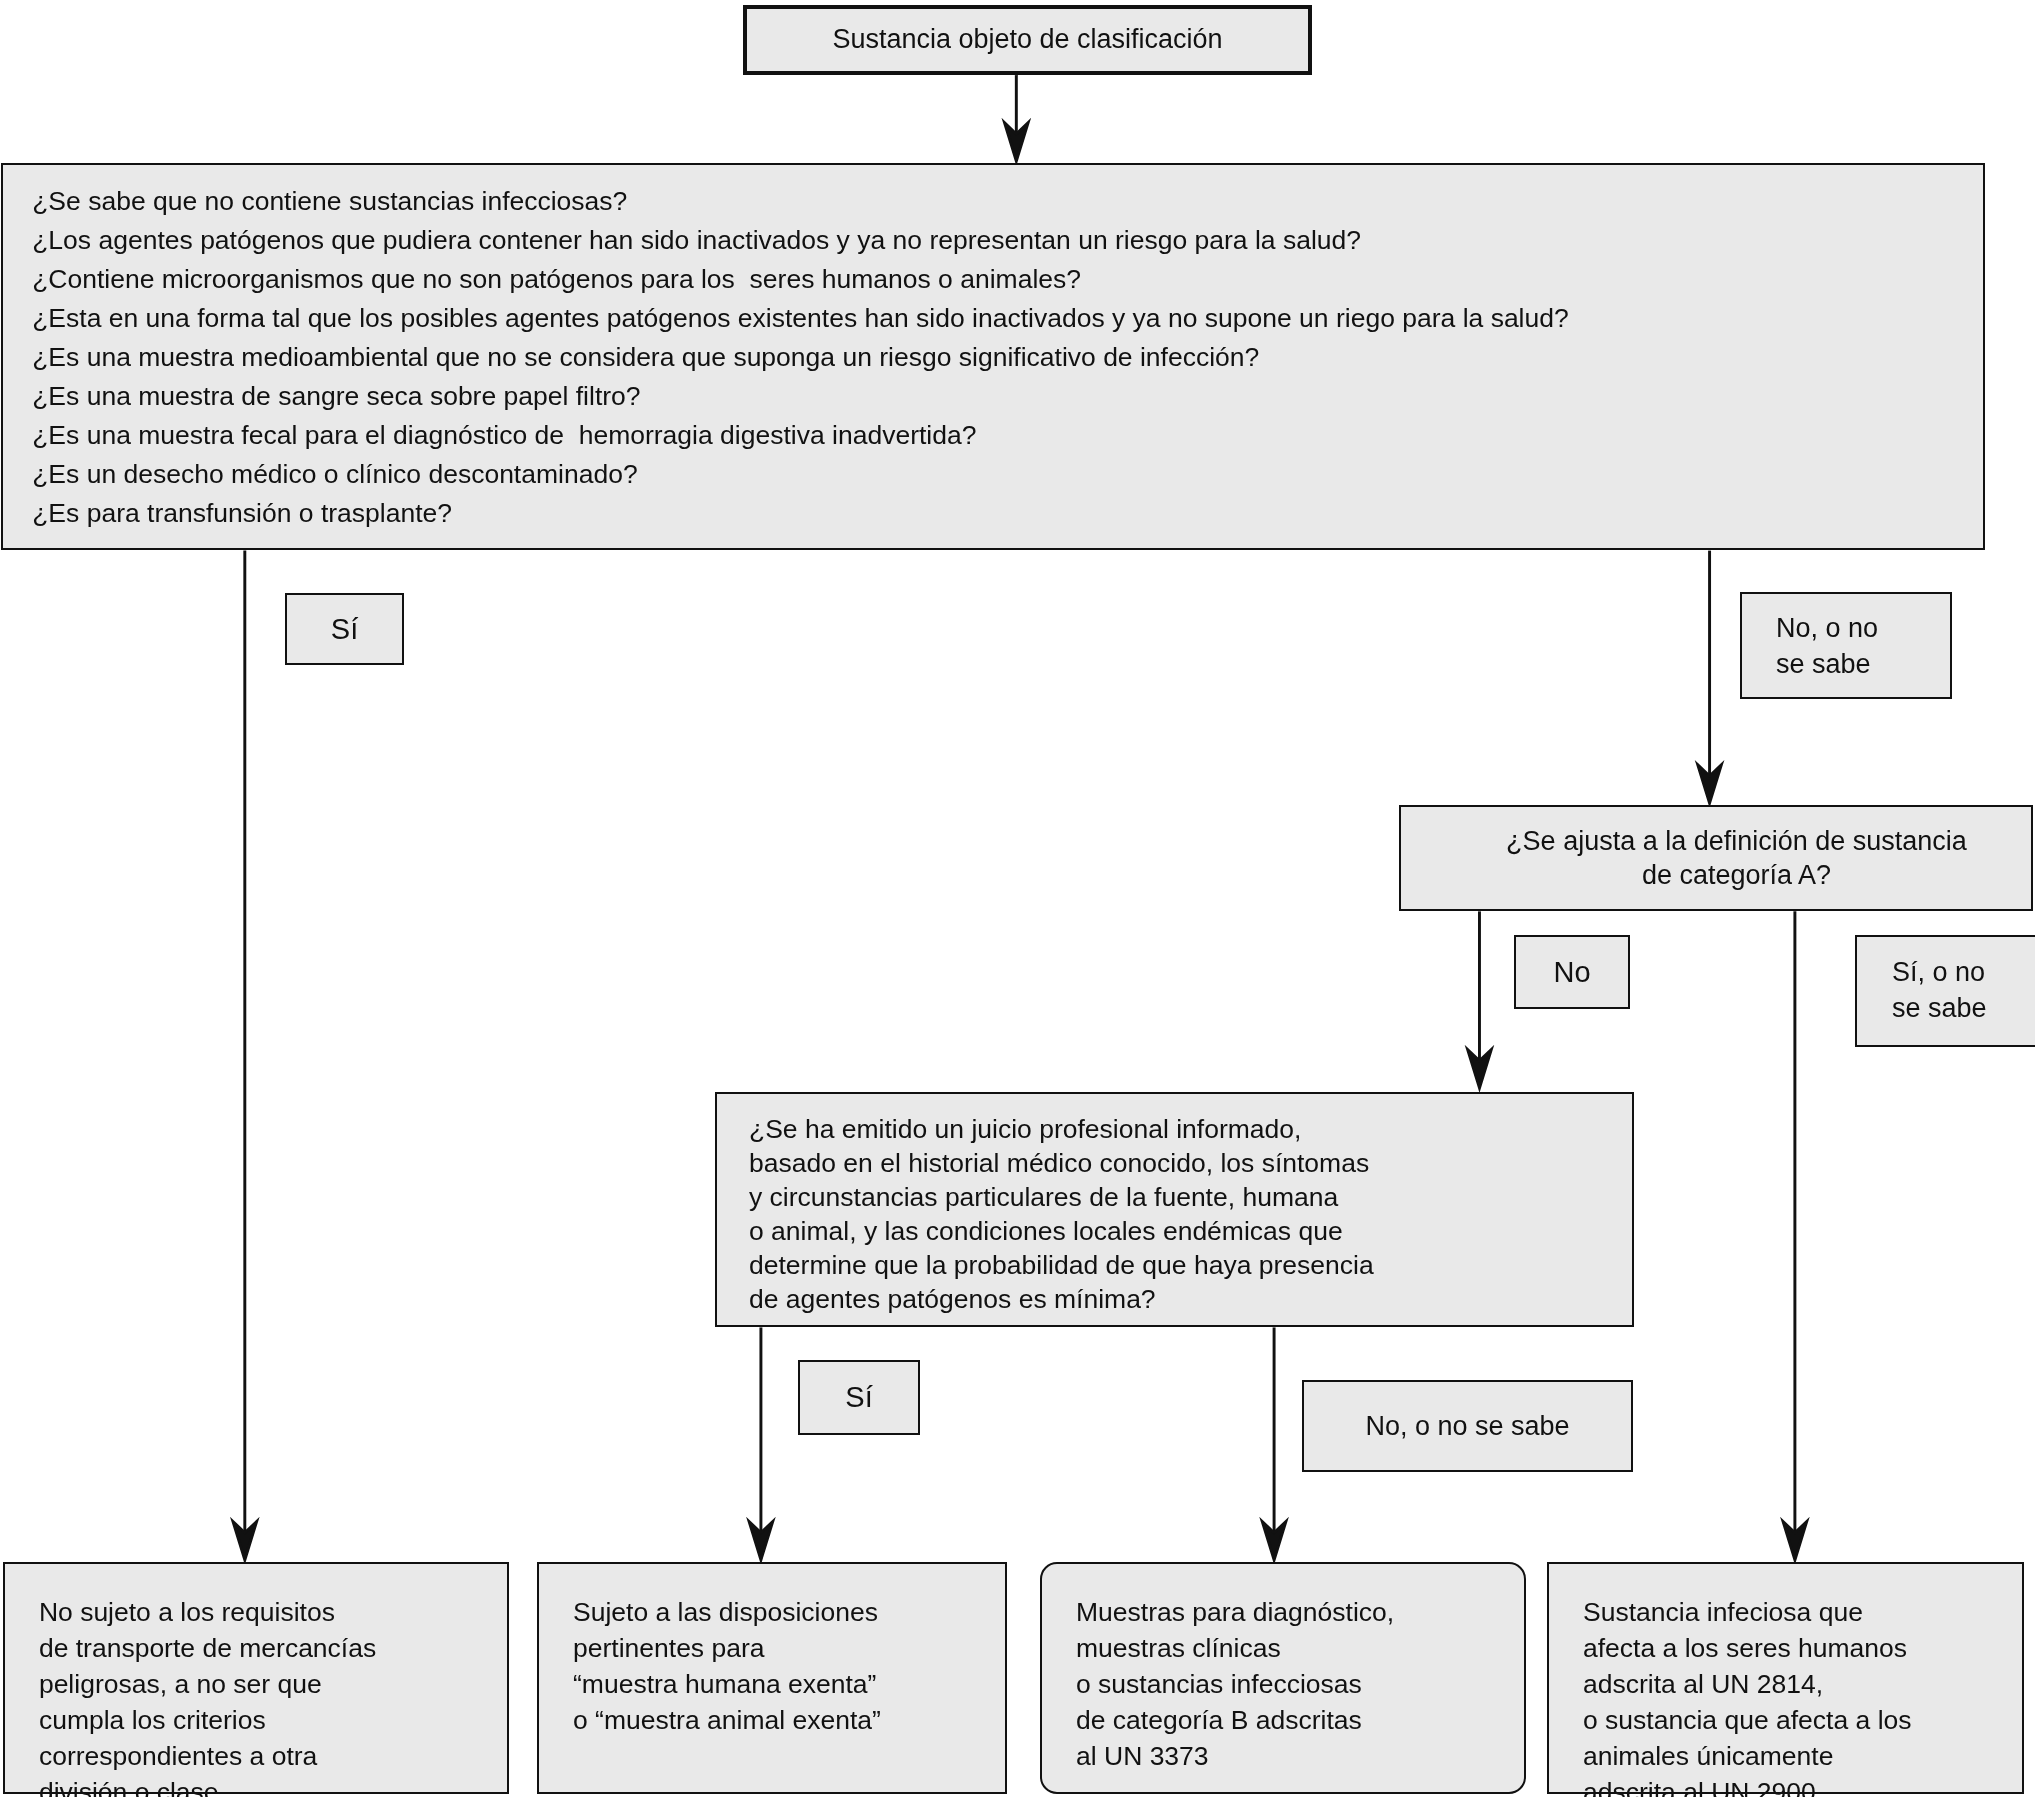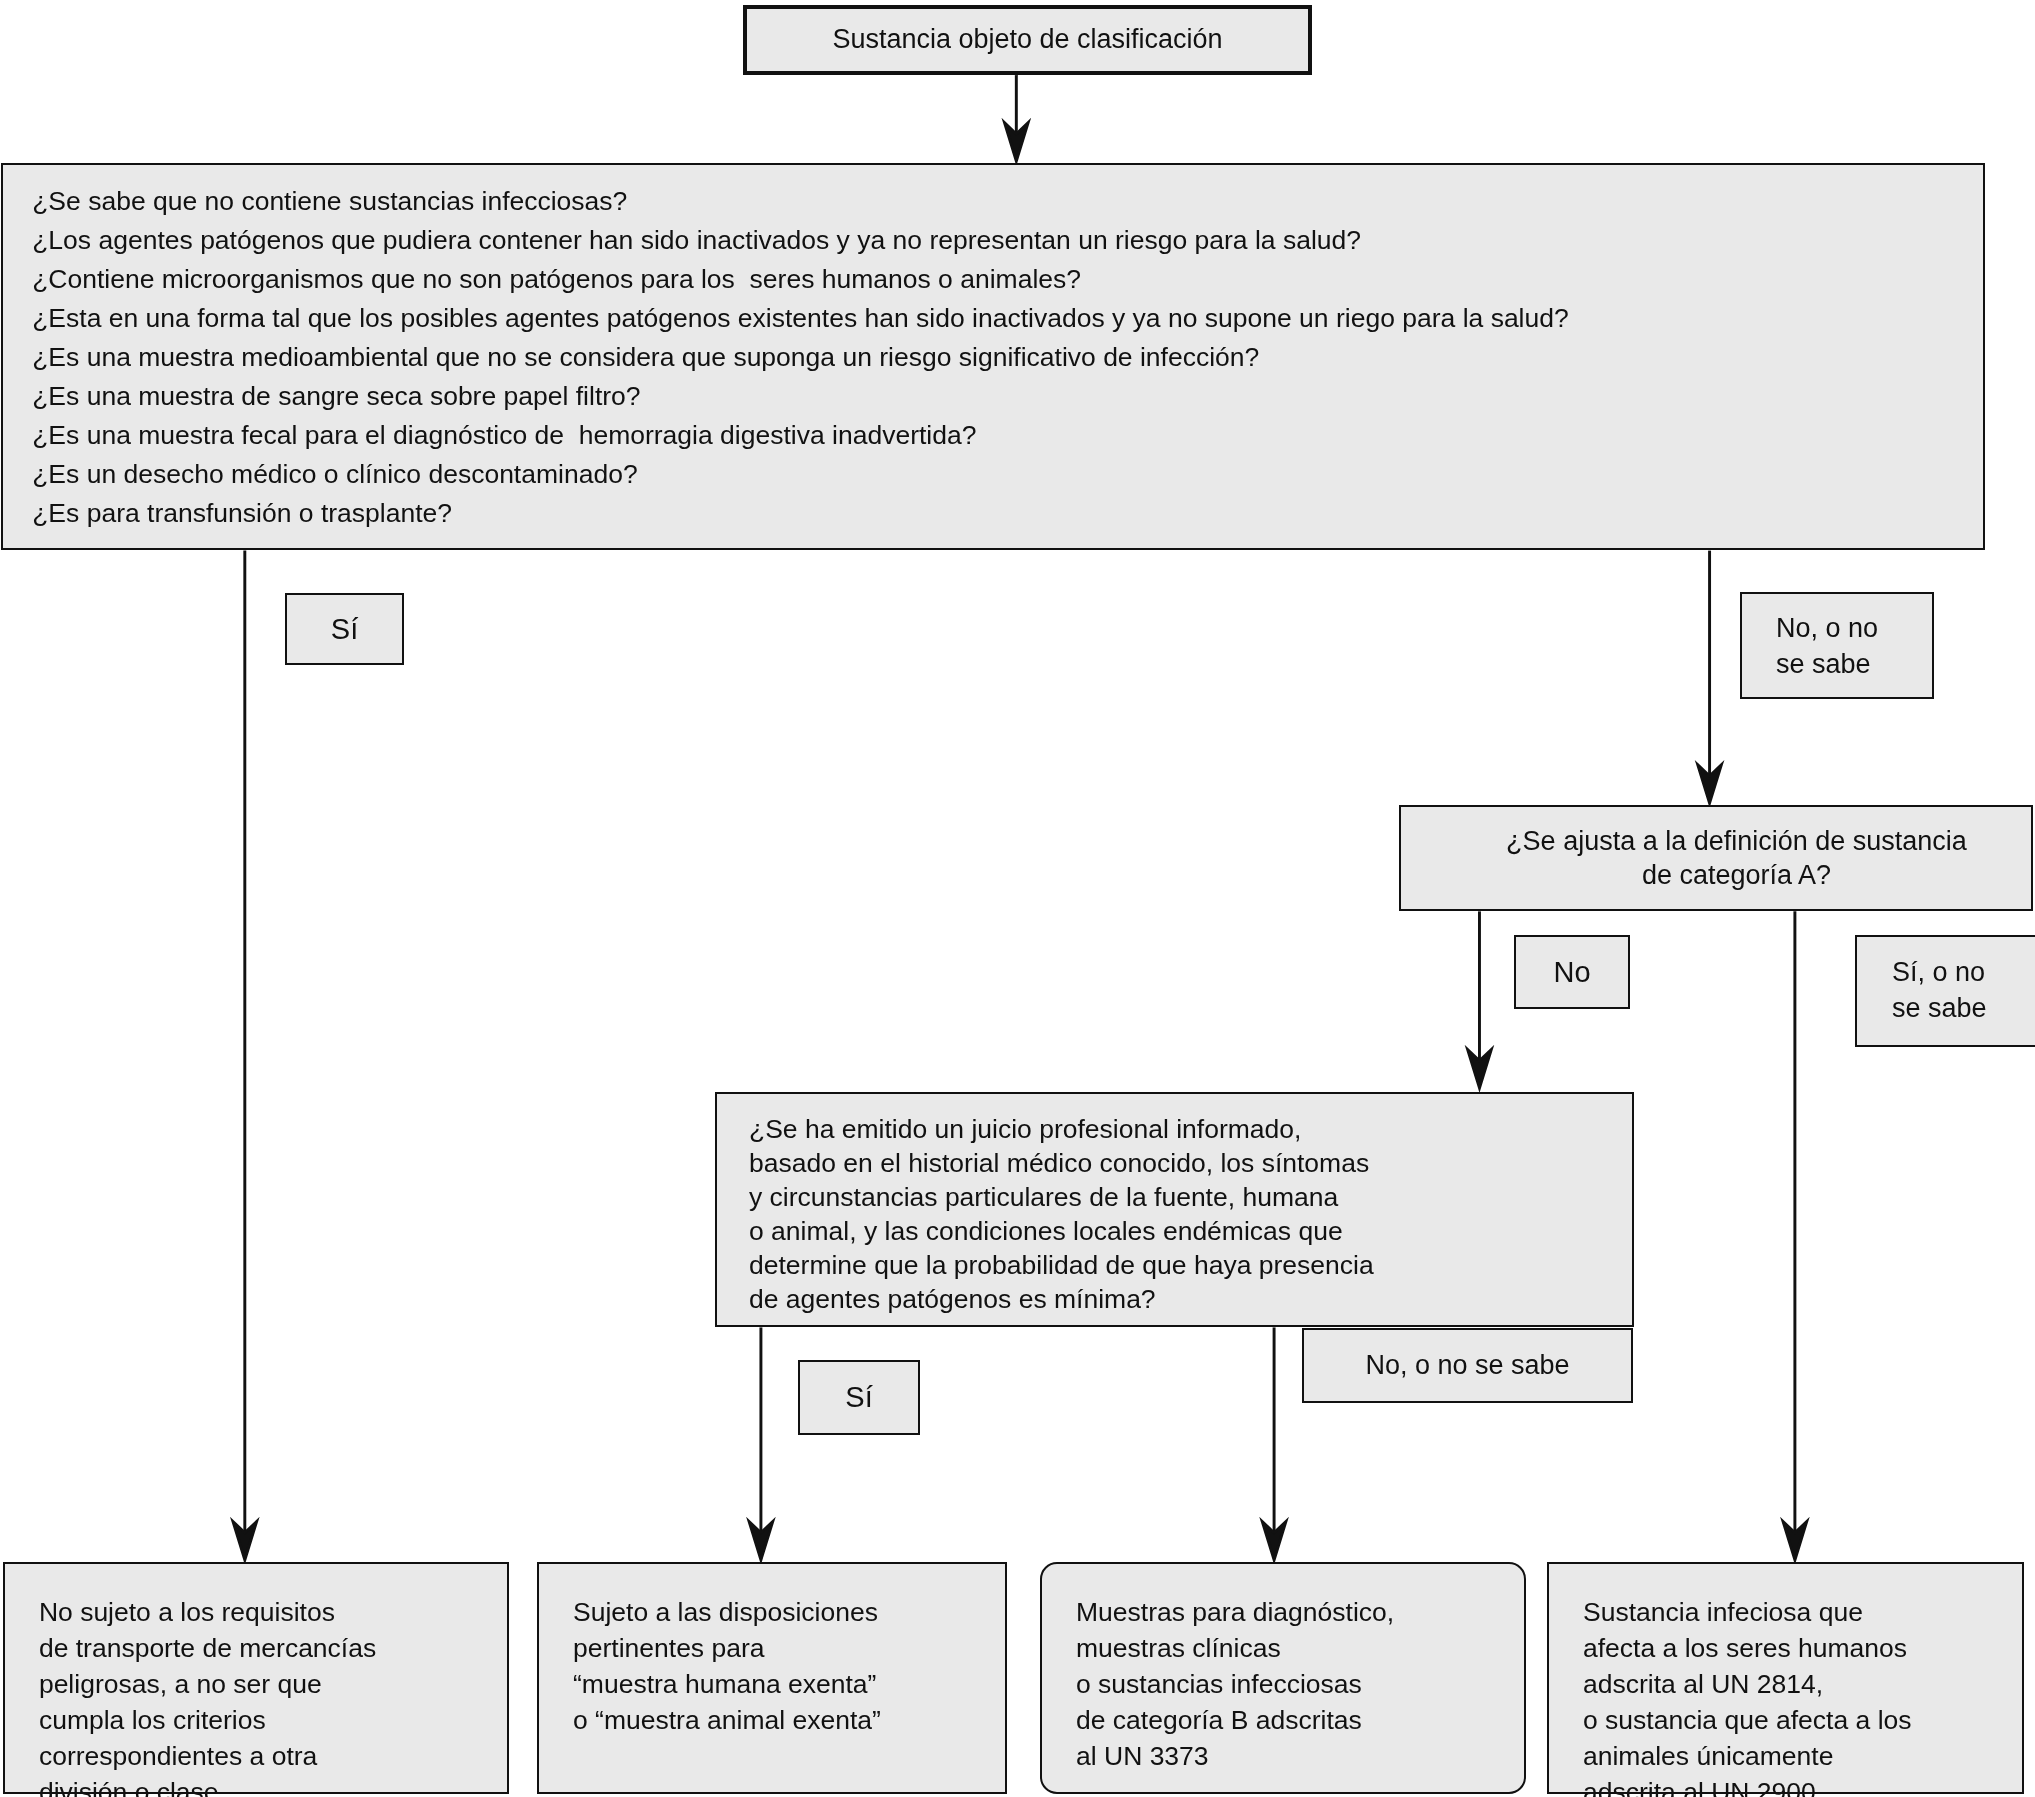--- a/index.html
+++ b/index.html
@@ -31,35 +31,35 @@
     margin-left: 8px;
   }
   .ln { white-space: pre; }
   .ctr-lines { text-align: center; }
 
   #box-start   { left: 735px; top: 4.7px;    width: 569px;  height: 70px; border-width: 4.1px; font-size: 27px; }
   #box-questions { left: 1.2px;  top: 163px;  width: 1984px; height: 387px; padding: 16.5px 17.7px 0 29px; font-size: 26.5px; }
   #box-questions .ln { line-height: 39px; }
 
   #label-si1   { left: 277px;  top: 593px; width: 119px;  height: 72px; font-size: 29px; }
-  #label-nons1 { left: 1740px; top: 592px; width: 194px;  height: 107px; padding: 16px 0 0 34px; font-size: 27px; box-sizing: border-box; }
+  #label-nons1 { left: 1740px; top: 592px; width: 212px;  height: 107px; padding: 16px 0 0 34px; font-size: 27px; box-sizing: border-box; }
   #label-nons1 .ln { line-height: 36px; }
 
   #box-catA    { left: 1391px; top: 805px; width: 634px; height: 106px; font-size: 27px; padding-left: 41px; }
   #box-catA .ln { line-height: 34px; white-space: pre; }
 
   #label-no    { left: 1506px; top: 935px; width: 116px;  height: 74px; font-size: 29px; }
   #label-sions { left: 1855px; top: 935px; width: 190px;  height: 112px; padding: 17px 0 0 35px; font-size: 27px; box-sizing: border-box; }
   #label-sions .ln { line-height: 36px; }
 
   #box-judgement { left: 715px; top: 1092px; width: 919px; height: 235px; padding: 18px 11px 0 32px; font-size: 26.5px; }
   #box-judgement .ln { line-height: 34px; }
 
   #label-si2   { left: 790px; top: 1360px; width: 122px;  height: 75px; font-size: 29px; }
-  #label-nons2 { left: 1294px; top: 1328px; width: 331px;  height: 75px; font-size: 27px; }
+  #label-nons2 { left: 1294px; top: 1380px; width: 331px;  height: 92px; font-size: 27px; }
 
   .outcome { padding: 30px 0 0 34px; font-size: 26.5px; }
   .outcome .ln { line-height: 36px; }
   #out1 { left: 2.9px;    top: 1562px; width: 506px; height: 232px; }
   #out2 { left: 537px;  top: 1562px; width: 470px; height: 232px; }
   #out3 { left: 1040px; top: 1562px; width: 486px; height: 232px; border-radius: 17px; }
   #out4 { left: 1547px; top: 1562px; width: 477px; height: 232px; }
 
   #arrows {
     position: absolute;

